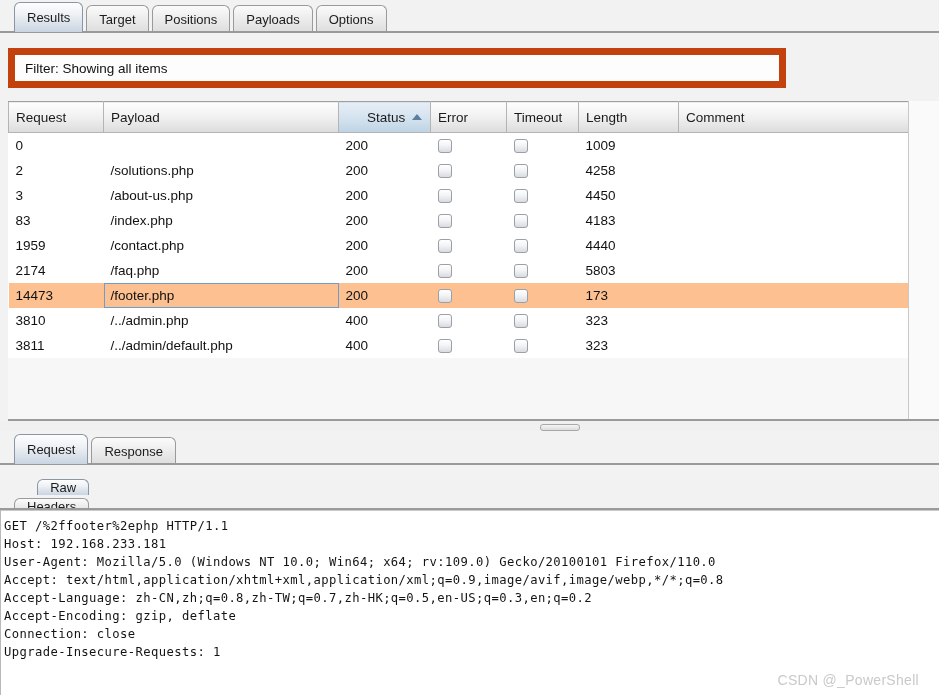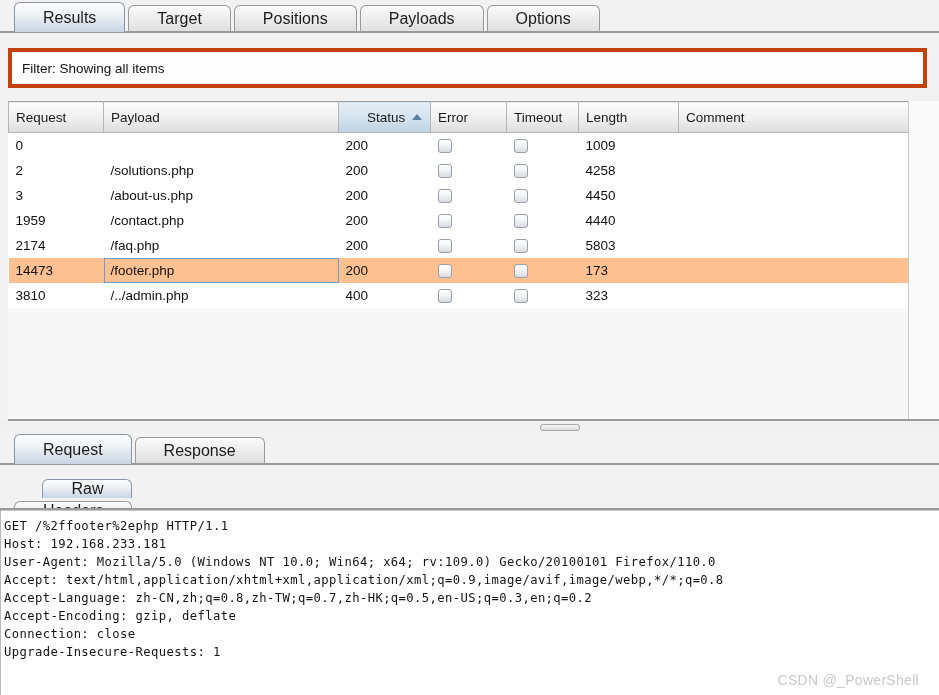--- a/index.html
+++ b/index.html
@@ -19,25 +19,25 @@
   .tabstrip {
     position: absolute;
     display: flex;
     align-items: flex-end;
     gap: 3px;
     height: 30px;
   }
   .tab {
     box-sizing: border-box;
     height: 27px;
-    padding: 0 28px;
+    padding: 0 12px;
     display: flex;
     align-items: center;
     justify-content: center;
-    font-size: 16px;
+    font-size: 13px;
     color: #1c1c1c;
     border: 1px solid #9a9a9a;
     border-bottom: none;
     border-radius: 6px 6px 0 0;
     background: linear-gradient(to bottom, #fbfbfb 0%, #ededed 45%, #dedede 100%);
     white-space: nowrap;
     cursor: default;
     position: relative;
   }
   .tab.active {
@@ -52,24 +52,24 @@
     background: #8a8a8a;
   }
 
   #main-tabs { left: 14px; top: 2px; }
   #main-tabs-line { left: 0px; top: 31px; width: 939px; height: 2px; background: #9a9a9a; }
 
   
   #filter-bar {
     position: absolute;
     left: 8px; top: 48px;
-    width: 919px; height: 40px;
+    width: 778px; height: 40px;
     box-sizing: border-box;
     background: #fdfdfd;
-    border: 4px solid #c2410c;
+    border: 7px solid #c2410c;
     display: flex;
     align-items: center;
     padding-left: 10px;
     font-size: 13.5px;
     color: #111;
   }
 
   
   #results-pane {
     position: absolute;
@@ -286,20 +286,29 @@
           <tr>
             <td>3</td>
             <td>/about-us.php</td>
             <td>200</td>
             <td><span class="chk"></span></td>
             <td><span class="chk"></span></td>
             <td>4450</td>
             <td></td>
           </tr>
           <tr>
+            <td>83</td>
+            <td>/index.php</td>
+            <td>200</td>
+            <td><span class="chk"></span></td>
+            <td><span class="chk"></span></td>
+            <td>4183</td>
+            <td></td>
+          </tr>
+          <tr>
             <td>1959</td>
             <td>/contact.php</td>
             <td>200</td>
             <td><span class="chk"></span></td>
             <td><span class="chk"></span></td>
             <td>4440</td>
             <td></td>
           </tr>
           <tr>
             <td>2174</td>
@@ -315,20 +324,29 @@
             <td class="focus-cell">/footer.php</td>
             <td>200</td>
             <td><span class="chk"></span></td>
             <td><span class="chk"></span></td>
             <td>173</td>
             <td></td>
           </tr>
           <tr>
             <td>3810</td>
             <td>/../admin.php</td>
+            <td>400</td>
+            <td><span class="chk"></span></td>
+            <td><span class="chk"></span></td>
+            <td>323</td>
+            <td></td>
+          </tr>
+          <tr>
+            <td>3811</td>
+            <td>/../admin/default.php</td>
             <td>400</td>
             <td><span class="chk"></span></td>
             <td><span class="chk"></span></td>
             <td>323</td>
             <td></td>
           </tr>
         </tbody>
     </table>
     <div id="results-filler"></div>
   </div>

